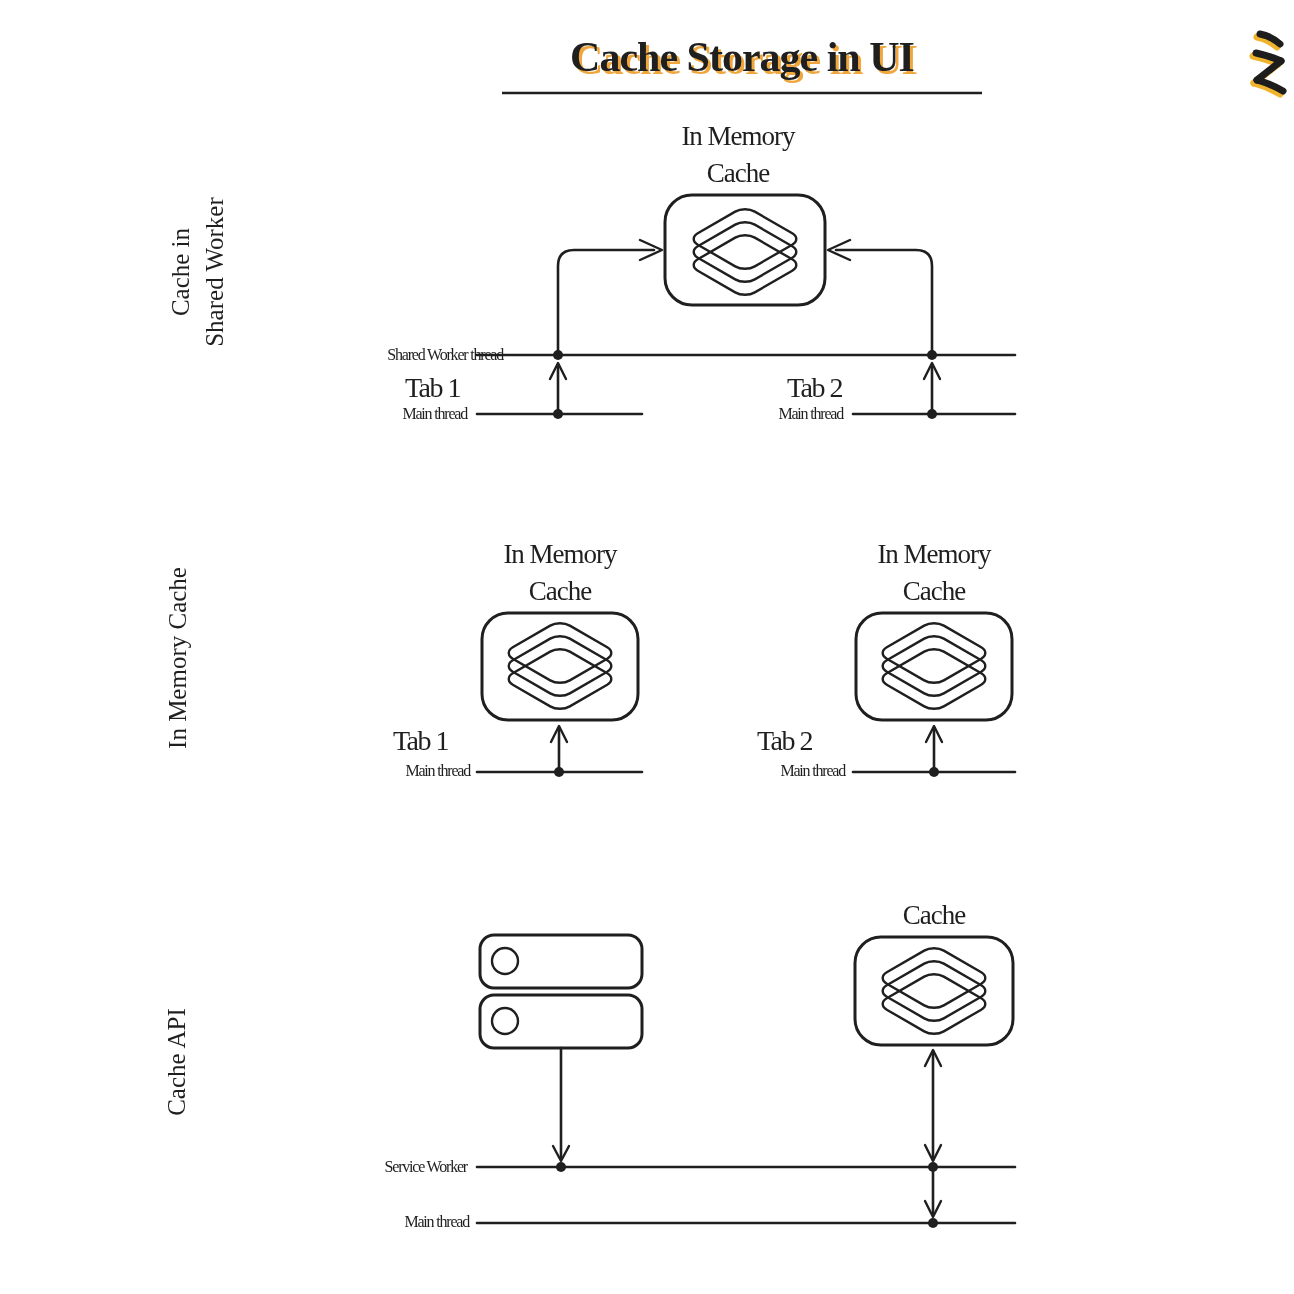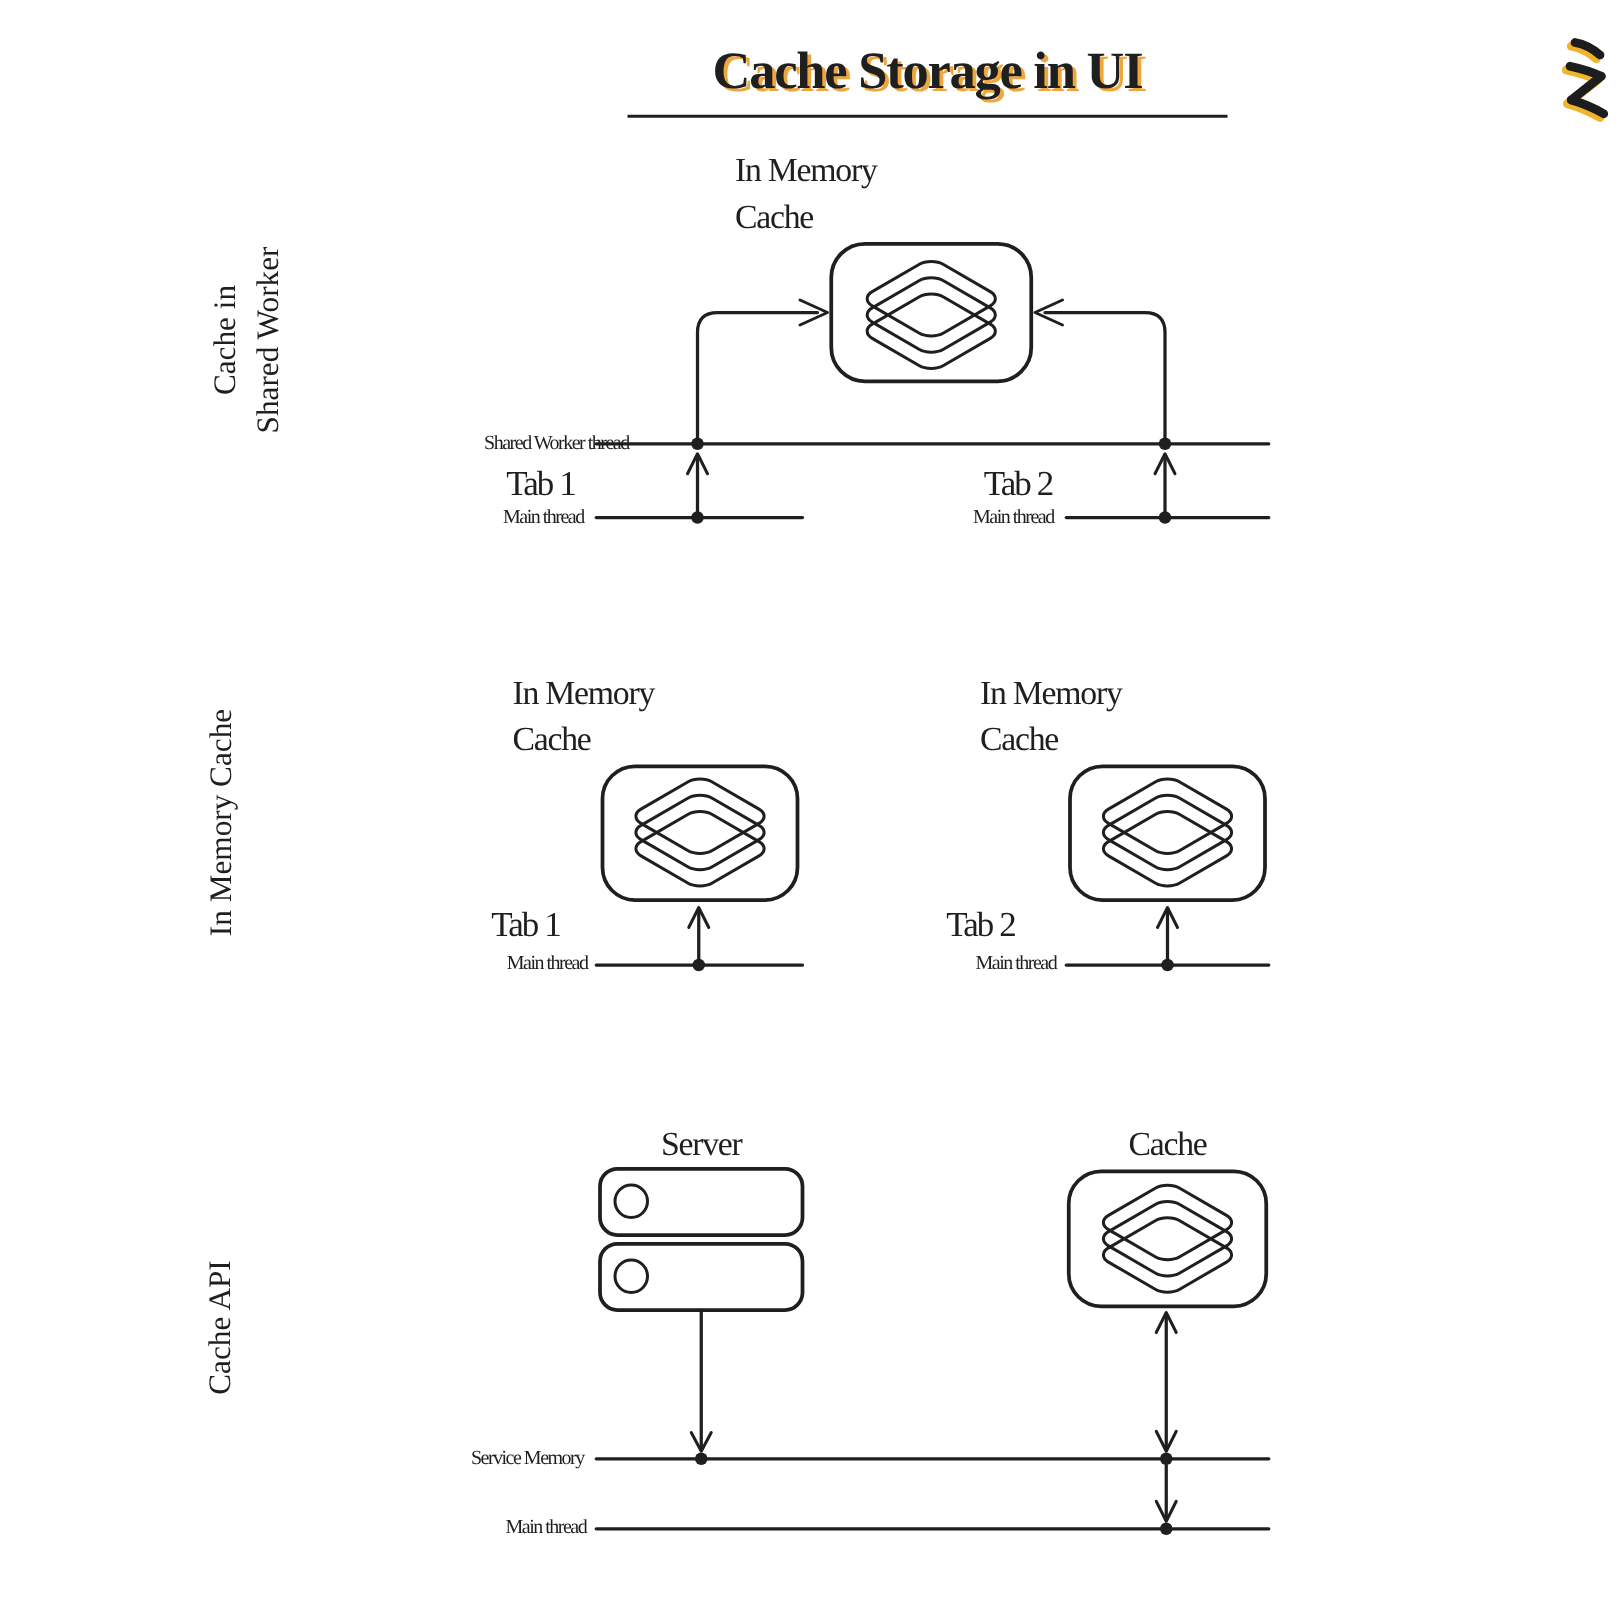--- a/index.html
+++ b/index.html
@@ -4,21 +4,21 @@
 <style>
   html,body{margin:0;padding:0;background:#fff;}
   .canvas{position:relative;width:1294px;height:1294px;background:#fff;overflow:hidden;
           font-family:Liberation Serif, serif;color:#1f1f1f;margin-left:20px;}
   .layer-svg{position:absolute;left:0;top:0;}
   .txt{position:absolute;white-space:nowrap;}
   .page-title{font-size:42px;font-weight:bold;line-height:62px;text-align:center;
               text-shadow:3px 3px 0 #efa63c;letter-spacing:-1px;}
   .side-label{position:absolute;text-align:center;font-size:25px;line-height:34px;
               transform:translate(-50%,-50%) rotate(-90deg);}
-  .box-title{position:absolute;text-align:left;font-size:27px;line-height:37px;letter-spacing:-1px;}
+  .box-title{position:absolute;text-align:center;font-size:27px;line-height:37px;letter-spacing:-1px;}
   .one-line{font-size:27px;line-height:34px;letter-spacing:-1px;text-align:center;}
   .small{font-size:16px;line-height:20px;letter-spacing:-1.2px;}
   .tab{font-size:28px;line-height:26px;letter-spacing:-1.5px;}
   .r{text-align:right;}
   .stroke{stroke:#1f1f1f;fill:none;stroke-width:2.6;stroke-linecap:round;stroke-linejoin:round;}
   .box{stroke:#1f1f1f;fill:#ffffff;stroke-width:3;}
   .diamond{stroke:#1f1f1f;fill:none;stroke-width:2.4;}
   .dot{fill:#1f1f1f;stroke:none;}
   .head{stroke:#1f1f1f;fill:none;stroke-width:2.4;stroke-linecap:round;stroke-linejoin:round;}
   .logo-main{stroke:#1d1d1d;stroke-width:7;fill:none;stroke-linecap:round;stroke-linejoin:round;}
@@ -153,18 +153,17 @@
     <div>Cache</div>
   </div>
   <div class="txt tab r" style="right:866px;top:728px;width:120px;">Tab 1</div>
   <div class="txt small r" style="right:844px;top:761px;width:200px;">Main thread</div>
   <div class="txt tab r" style="right:502px;top:728px;width:120px;">Tab 2</div>
   <div class="txt small r" style="right:469px;top:761px;width:200px;">Main thread</div>
 
   <div class="side-label" style="left:157px;top:1062px;">
     <div>Cache API</div>
   </div>
-  <div class="txt one-line" style="left:391px;top:898px;width:300px;">Server</div>
   <div class="txt one-line" style="left:764px;top:898px;width:300px;">Cache</div>
-  <div class="txt small r" style="right:847px;top:1157px;width:220px;">Service Memory</div>
+  <div class="txt small r" style="right:847px;top:1157px;width:220px;">Service Worker</div>
   <div class="txt small r" style="right:845px;top:1212px;width:200px;">Main thread</div>
 
 </div>
 
 </body></html>

